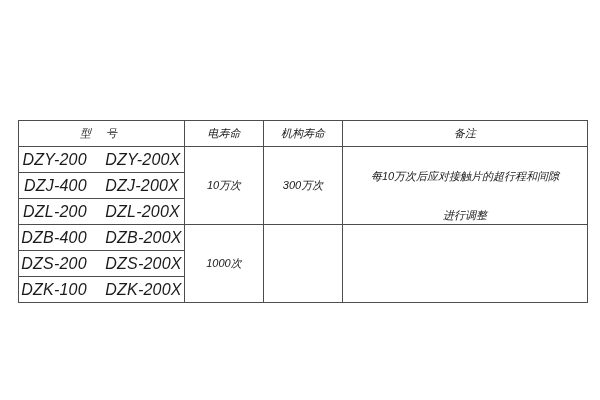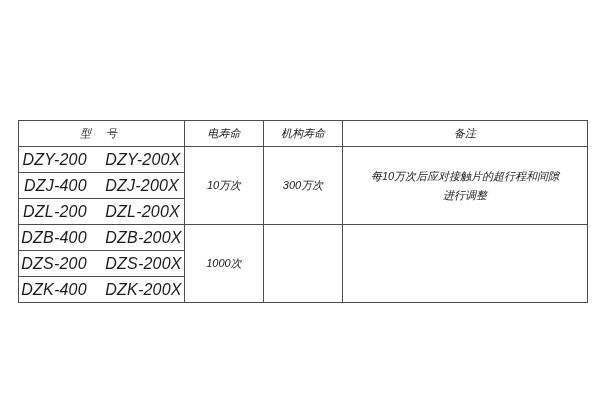--- a/index.html
+++ b/index.html
@@ -57,21 +57,21 @@
     white-space: pre;
     font-size: 16px;
     letter-spacing: 0.2px;
   }
   .note-cell {
     text-align: left;
     padding: 4px 8px 4px 10px;
     line-height: 1.7;
     vertical-align: middle;
   }
-  .note-line { display: block; }
+  .note-line { display: block; margin-top: 20px; }
   .blank-cell { }
 </style>
 </head>
 <body>
 
 <div class="page">
   <table class="spec">
     <thead>
       <tr>
         <th class="col-model hdr-model">型    号</th>
@@ -99,17 +99,17 @@
       <tr>
         <td class="model-cell"><span class="model-inner">DZB-400    DZB-200X</span></td>
         <td class="col-elec" rowspan="3">1000次</td>
         <td class="col-mech blank-cell" rowspan="3"></td>
         <td class="note-cell blank-cell" rowspan="3"></td>
       </tr>
       <tr>
         <td class="model-cell"><span class="model-inner">DZS-200    DZS-200X</span></td>
       </tr>
       <tr>
-        <td class="model-cell"><span class="model-inner">DZK-400    DZK-200X</span></td>
+        <td class="model-cell"><span class="model-inner">DZK-100    DZK-200X</span></td>
       </tr>
     </tbody>
   </table>
 </div>
 
 </body></html>

